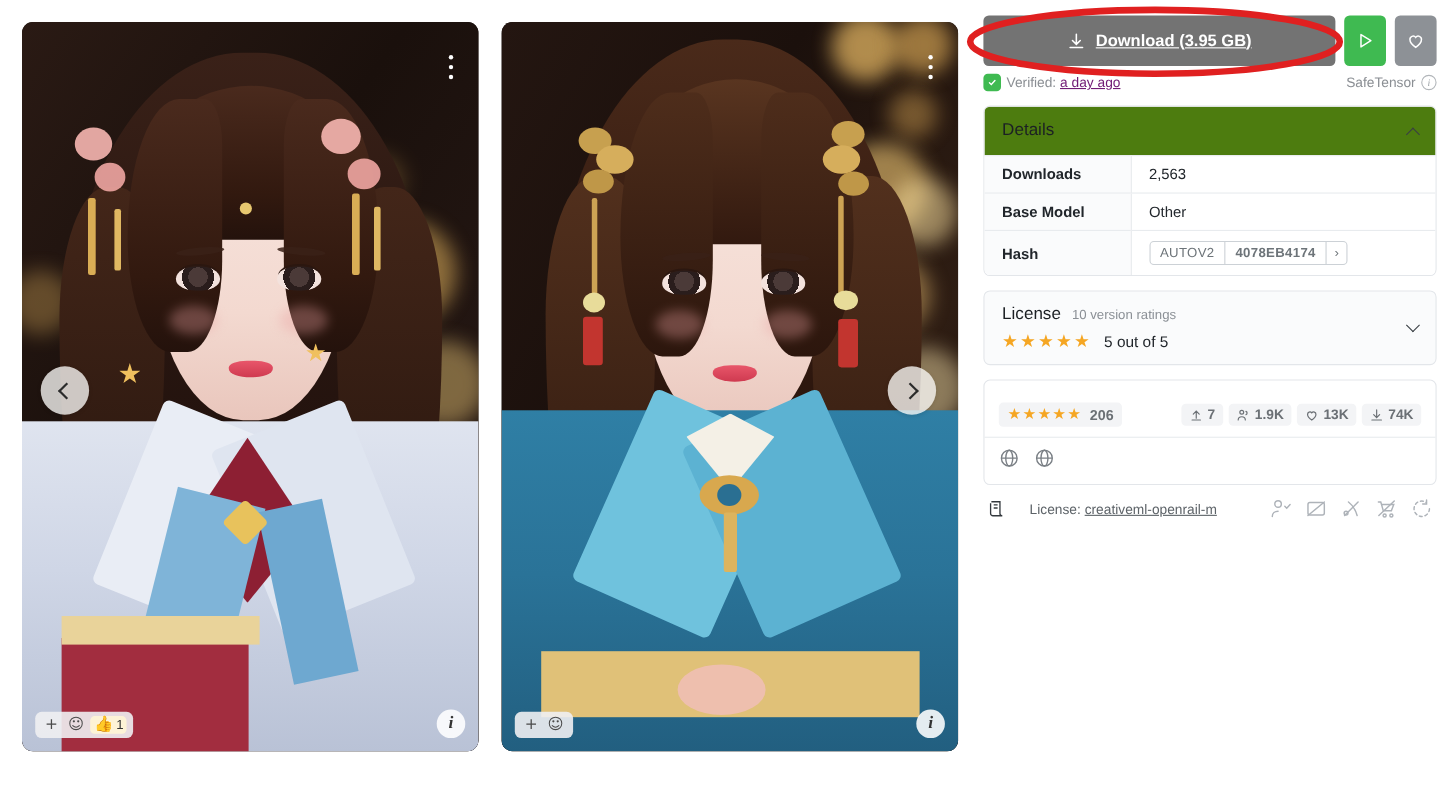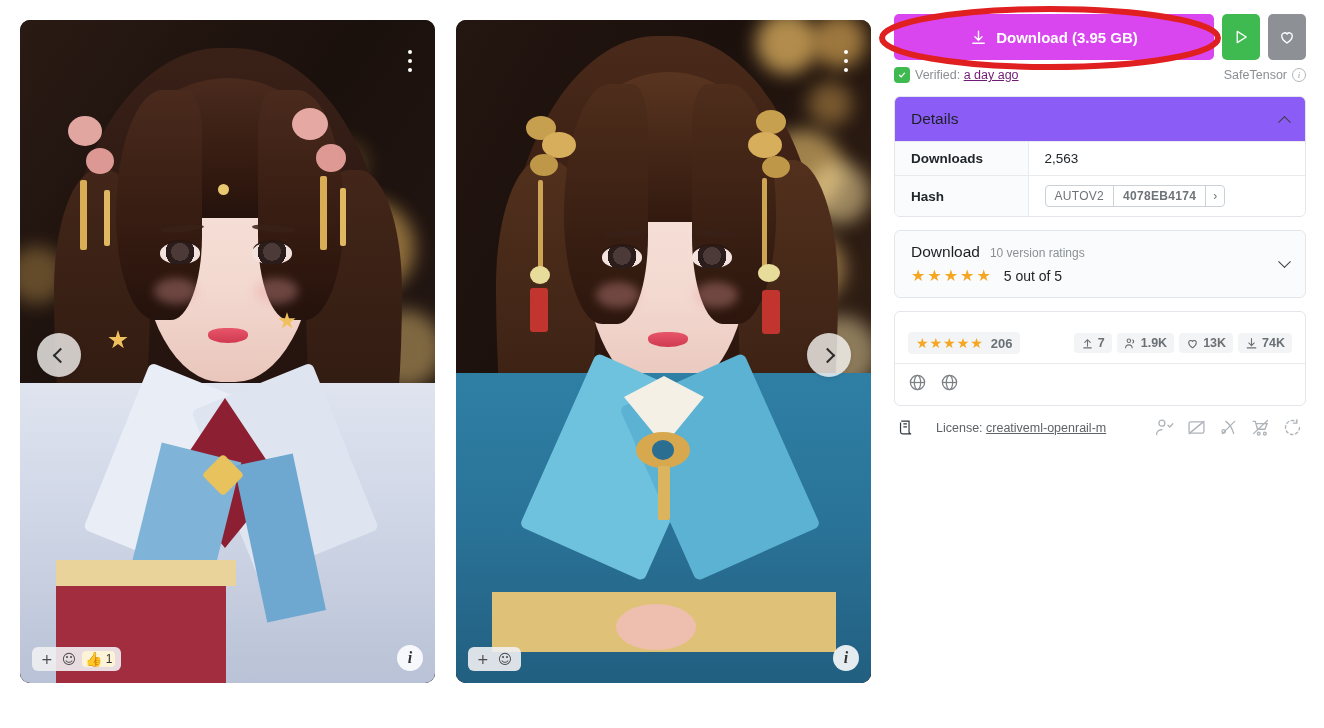--- a/index.html
+++ b/index.html
@@ -112,23 +112,23 @@
     font-family: "Liberation Serif", serif; font-style: italic;
     font-size: 16px; font-weight: bold; color: #333; cursor: pointer;
   }
 
   
   .panel { position: absolute; left: 884px; top: 0; width: 440px; height: 728px; padding: 14px 18px 0 10px; }
 
   .dl-row { display: flex; align-items: center; gap: 8px; }
   .dl-btn {
     flex: 1; height: 46px; border: none; border-radius: 5px;
-    background: #d946ef; color: #fff; cursor: pointer;
+    background: #737373; color: #fff; cursor: pointer;
     display: flex; align-items: center; justify-content: center; gap: 9px;
-    font-size: 15px; font-weight: bold; font-family: "Liberation Sans", sans-serif;
+    font-size: 15px; font-weight: bold; font-family: "Liberation Sans", sans-serif; text-decoration: underline;
   }
   .sq-btn {
     width: 38px; height: 46px; border: none; border-radius: 5px;
     display: flex; align-items: center; justify-content: center; cursor: pointer;
   }
   .sq-btn.play { background: #3fba51; }
   .sq-btn.fav  { background: #8d9196; }
 
   .verified-row {
     display: flex; align-items: center; margin-top: 7px; font-size: 12.5px; color: #8b8f94;
@@ -144,21 +144,21 @@
     font-size: 9px; color: #9aa0a5; display: flex; align-items: center; justify-content: center;
     font-family: "Liberation Serif", serif; font-style: italic; cursor: pointer;
   }
 
   .card {
     margin-top: 13px; border: 1px solid #e3e6ea; border-radius: 6px;
     background: #fafbfc; overflow: hidden;
   }
   .card-head {
     display: flex; align-items: center; justify-content: space-between;
-    padding: 13px 16px; cursor: pointer; background: #8b5cf6;
+    padding: 13px 16px; cursor: pointer; background: #4d7c0f;
   }
   .card-head .title { font-size: 15.5px; color: #1c2024; }
   .chev-sm { width: 9px; height: 9px; border-right: 1.8px solid #3a3f44; border-bottom: 1.8px solid #3a3f44; }
   .chev-sm.down { transform: rotate(45deg) translate(-2px,-2px); }
   .chev-sm.up { transform: rotate(-135deg) translate(-2px,-2px); }
 
   .dtable { width: 100%; border-collapse: collapse; background: #fff; }
   .dtable tr { border-top: 1px solid #e8ebee; }
   .dtable td { padding: 9px 16px; font-size: 13.5px; color: #21262b; vertical-align: middle; }
   .dtable td.k { width: 133px; font-weight: bold; background: #fafbfc; border-right: 1px solid #e8ebee; }
@@ -422,39 +422,43 @@
         <span class="title">Details</span>
         <span class="chev-sm up"></span>
       </div>
       <table class="dtable">
         <tbody>
         <tr>
           <td class="k">Downloads</td>
           <td>2,563</td>
         </tr>
         <tr>
+          <td class="k">Base Model</td>
+          <td>Other</td>
+        </tr>
+        <tr>
           <td class="k">Hash</td>
           <td>
             <span class="hash-chip">
               <span>AUTOV2</span>
               <span class="hval">4078EB4174</span>
               <span class="hgo">›</span>
             </span>
           </td>
         </tr>
       </tbody>
         </table>
     </div>
 
 
     <div class="card">
       <div class="rev-head">
         <div class="rev-left">
           <div class="rev-top">
-            <span class="t">Download</span>
+            <span class="t">License</span>
             <span class="sub">10 version ratings</span>
           </div>
           <div class="rev-bot">
             <span class="stars">★★★★★</span>
             <span class="rev-score">5 out of 5</span>
           </div>
         </div>
         <span class="chev-sm down"></span>
       </div>
     </div>

